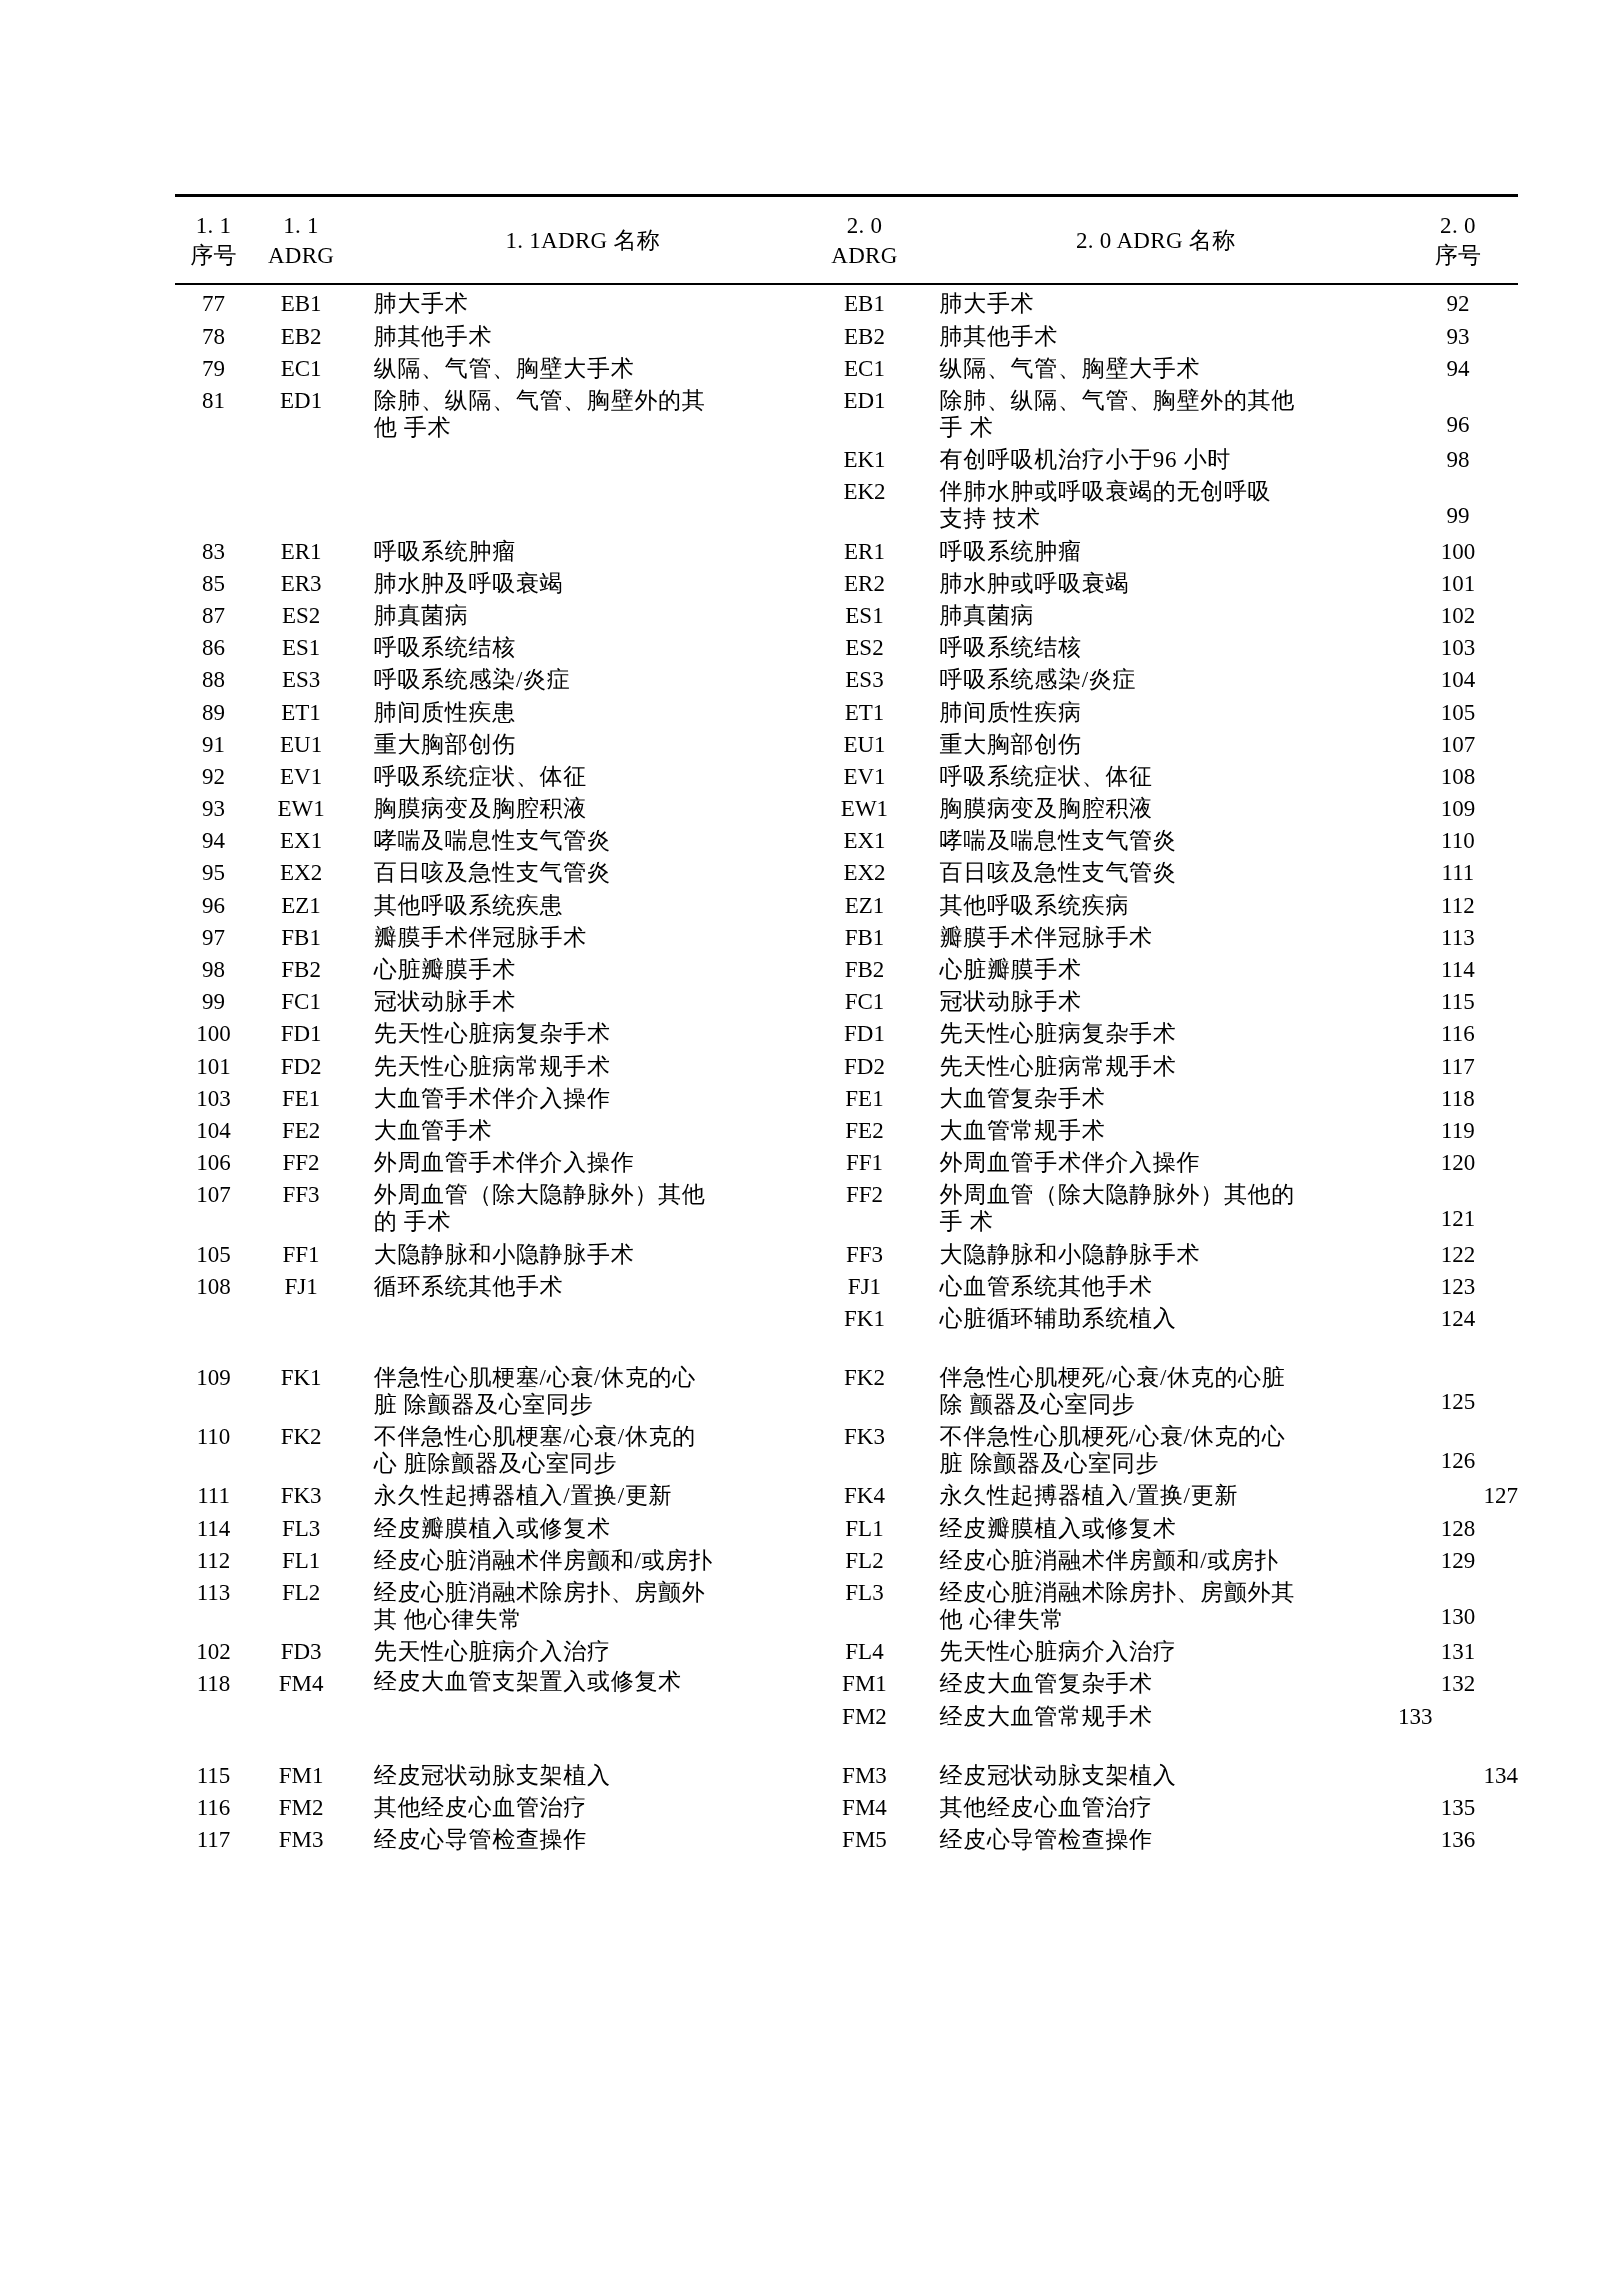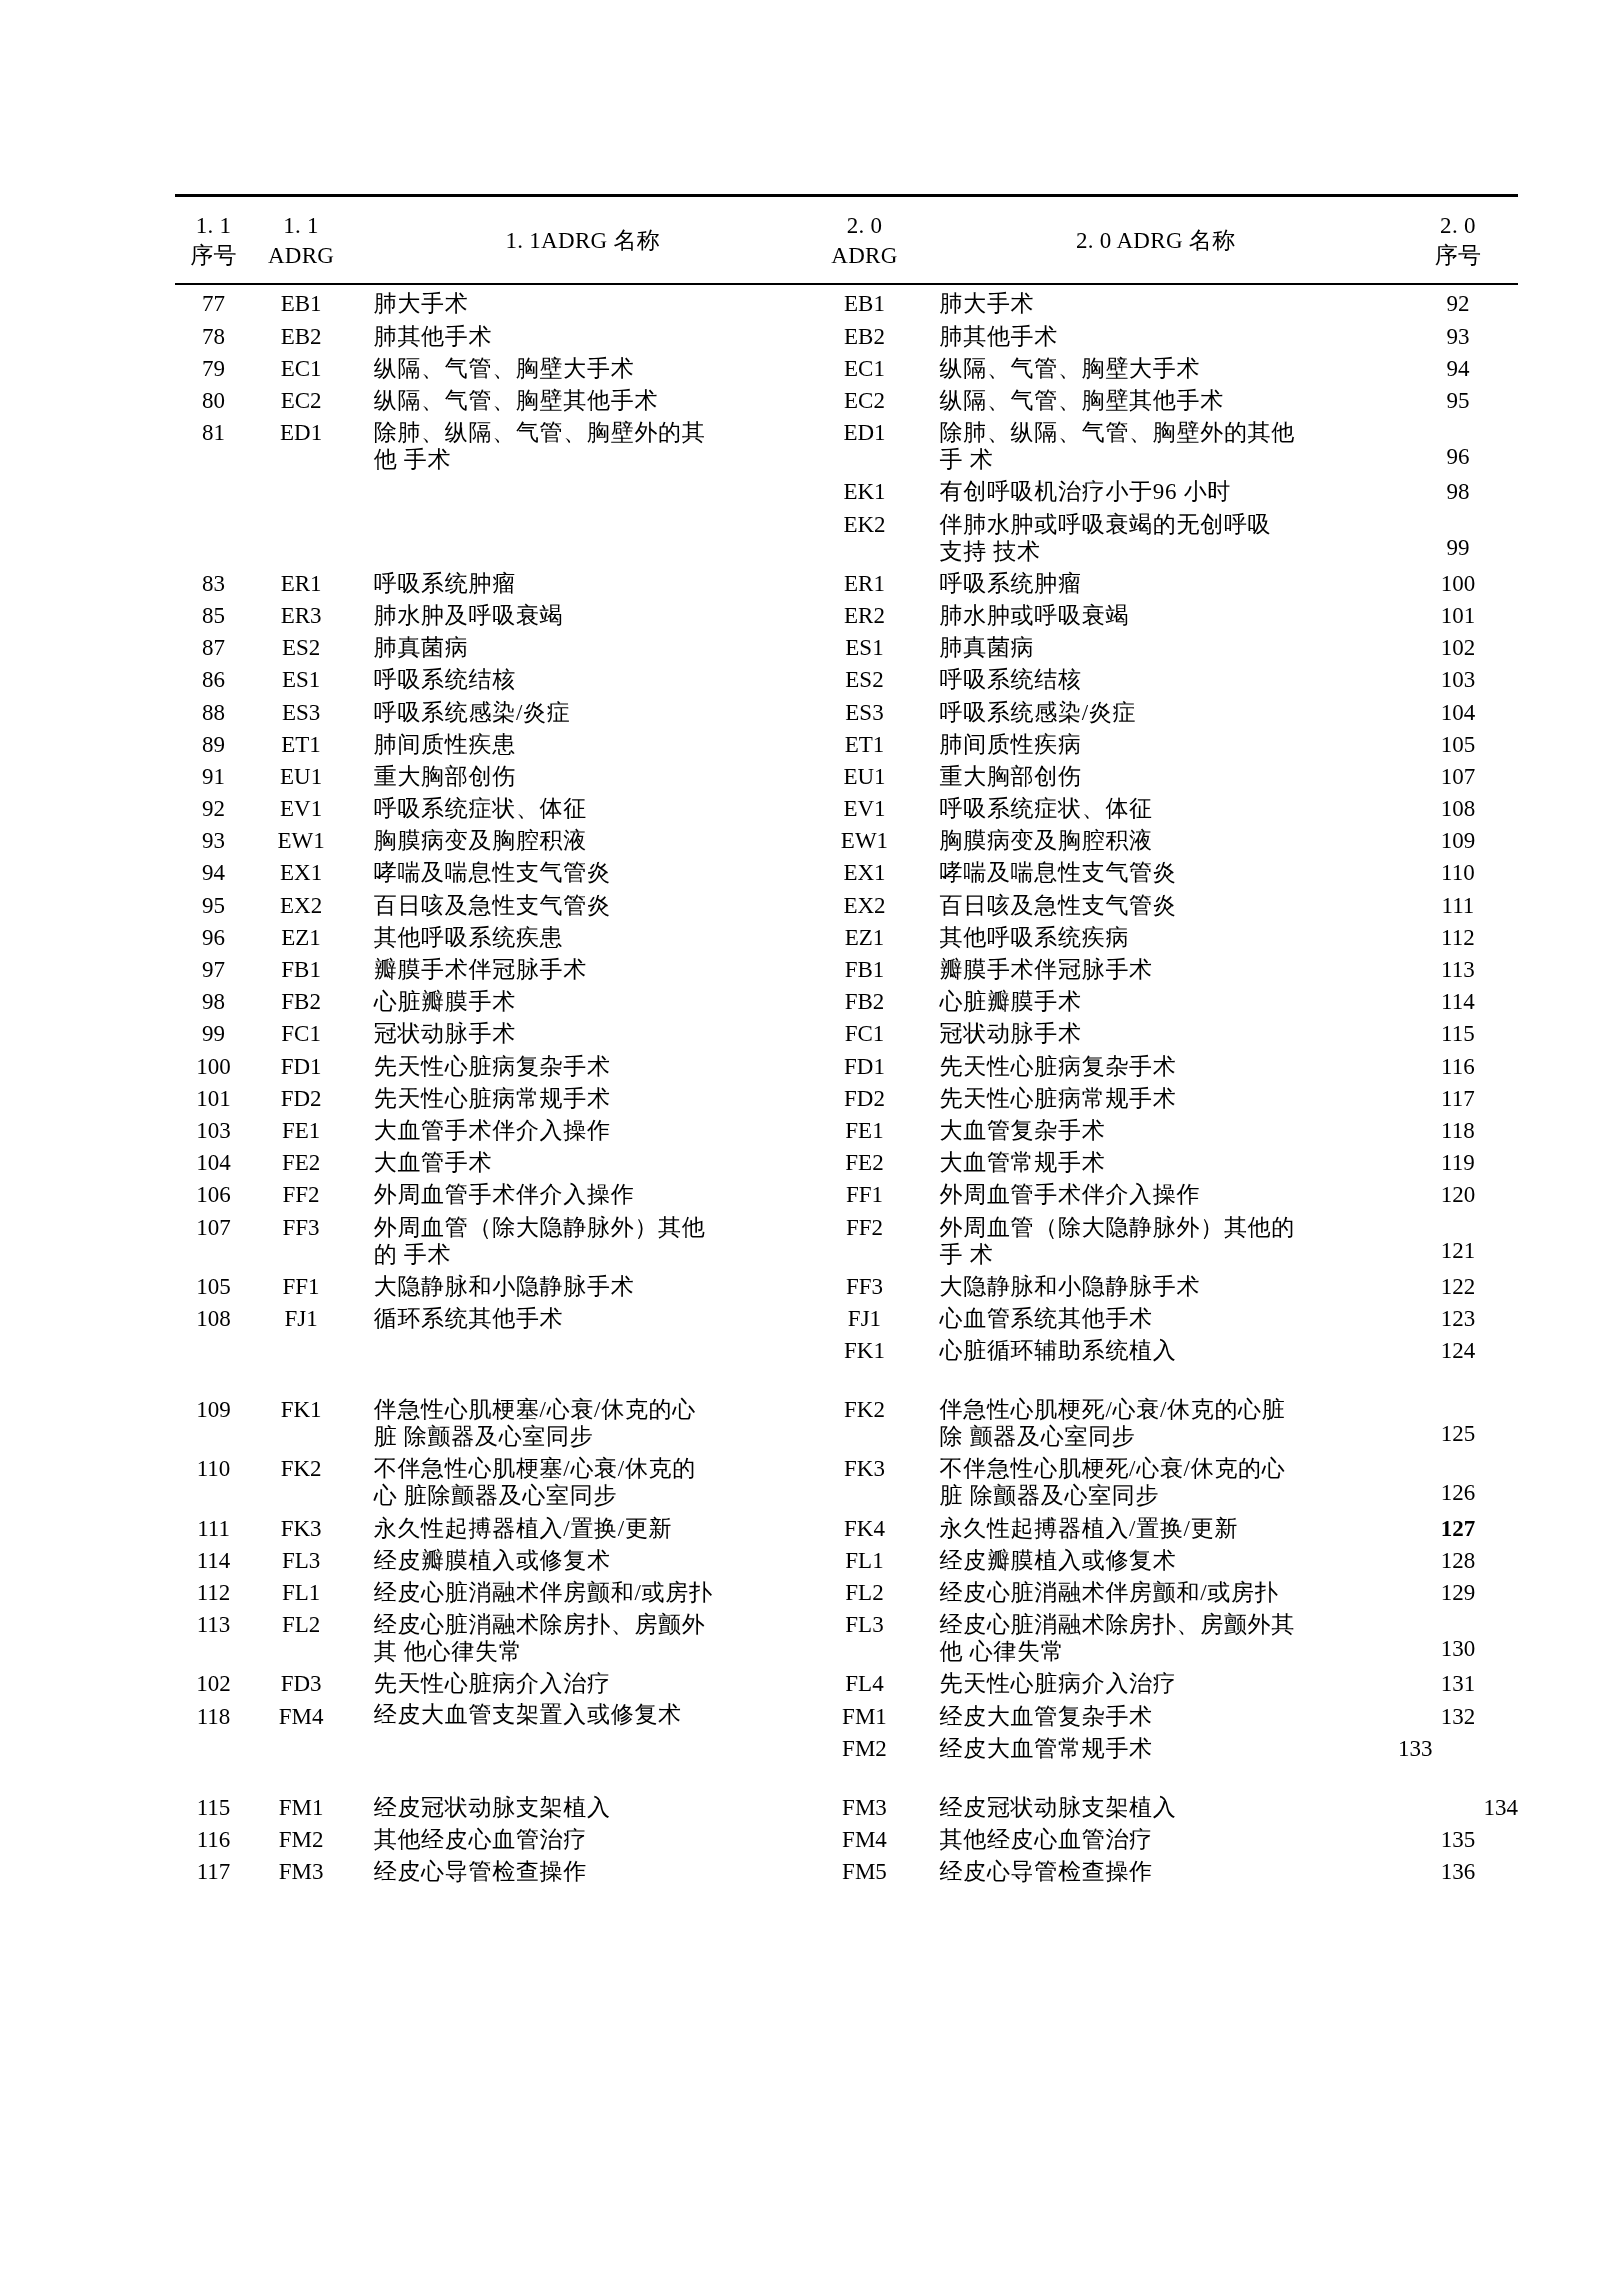--- a/index.html
+++ b/index.html
@@ -209,40 +209,20 @@
             </td>
             <td class="cell">
               <div class="line name n2" style="white-space: pre-line;">纵隔、气管、胸壁大手术</div>
             </td>
             <td class="cell">
               <div class="line seq" style="text-align: center;">94</div>
             </td>
           </tr>
           <tr>
             <td class="cell">
-              <div class="line seq" style="text-align: center;">80</div>
-            </td>
-            <td class="cell">
-              <div class="line code" style="text-align: center;">EC2</div>
-            </td>
-            <td class="cell">
-              <div class="line name" style="white-space: pre-line;">纵隔、气管、胸壁其他手术</div>
-            </td>
-            <td class="cell">
-              <div class="line code" style="text-align: center;">EC2</div>
-            </td>
-            <td class="cell">
-              <div class="line name n2" style="white-space: pre-line;">纵隔、气管、胸壁其他手术</div>
-            </td>
-            <td class="cell">
-              <div class="line seq" style="text-align: center;">95</div>
-            </td>
-          </tr>
-          <tr>
-            <td class="cell">
               <div class="line2 seq" style="text-align: center;">81</div>
             </td>
             <td class="cell">
               <div class="line2 code" style="text-align: center;">ED1</div>
             </td>
             <td class="cell">
               <div class="line2 name" style="white-space: pre-line;">除肺、纵隔、气管、胸壁外的其
 他 手术</div>
             </td>
             <td class="cell">
@@ -838,21 +818,21 @@
             <td class="cell">
               <div class="line name" style="white-space: pre-line;">永久性起搏器植入/置换/更新</div>
             </td>
             <td class="cell">
               <div class="line code" style="text-align: center;">FK4</div>
             </td>
             <td class="cell">
               <div class="line name n2" style="white-space: pre-line;">永久性起搏器植入/置换/更新</div>
             </td>
             <td class="cell">
-              <div class="line seq" style="text-align: center; font-weight: bold;">127</div>
+              <div class="line seq" style="text-align: right;">127</div>
             </td>
           </tr>
           <tr>
             <td class="cell">
               <div class="line seq" style="text-align: center;">114</div>
             </td>
             <td class="cell">
               <div class="line code" style="text-align: center;">FL3</div>
             </td>
             <td class="cell">

